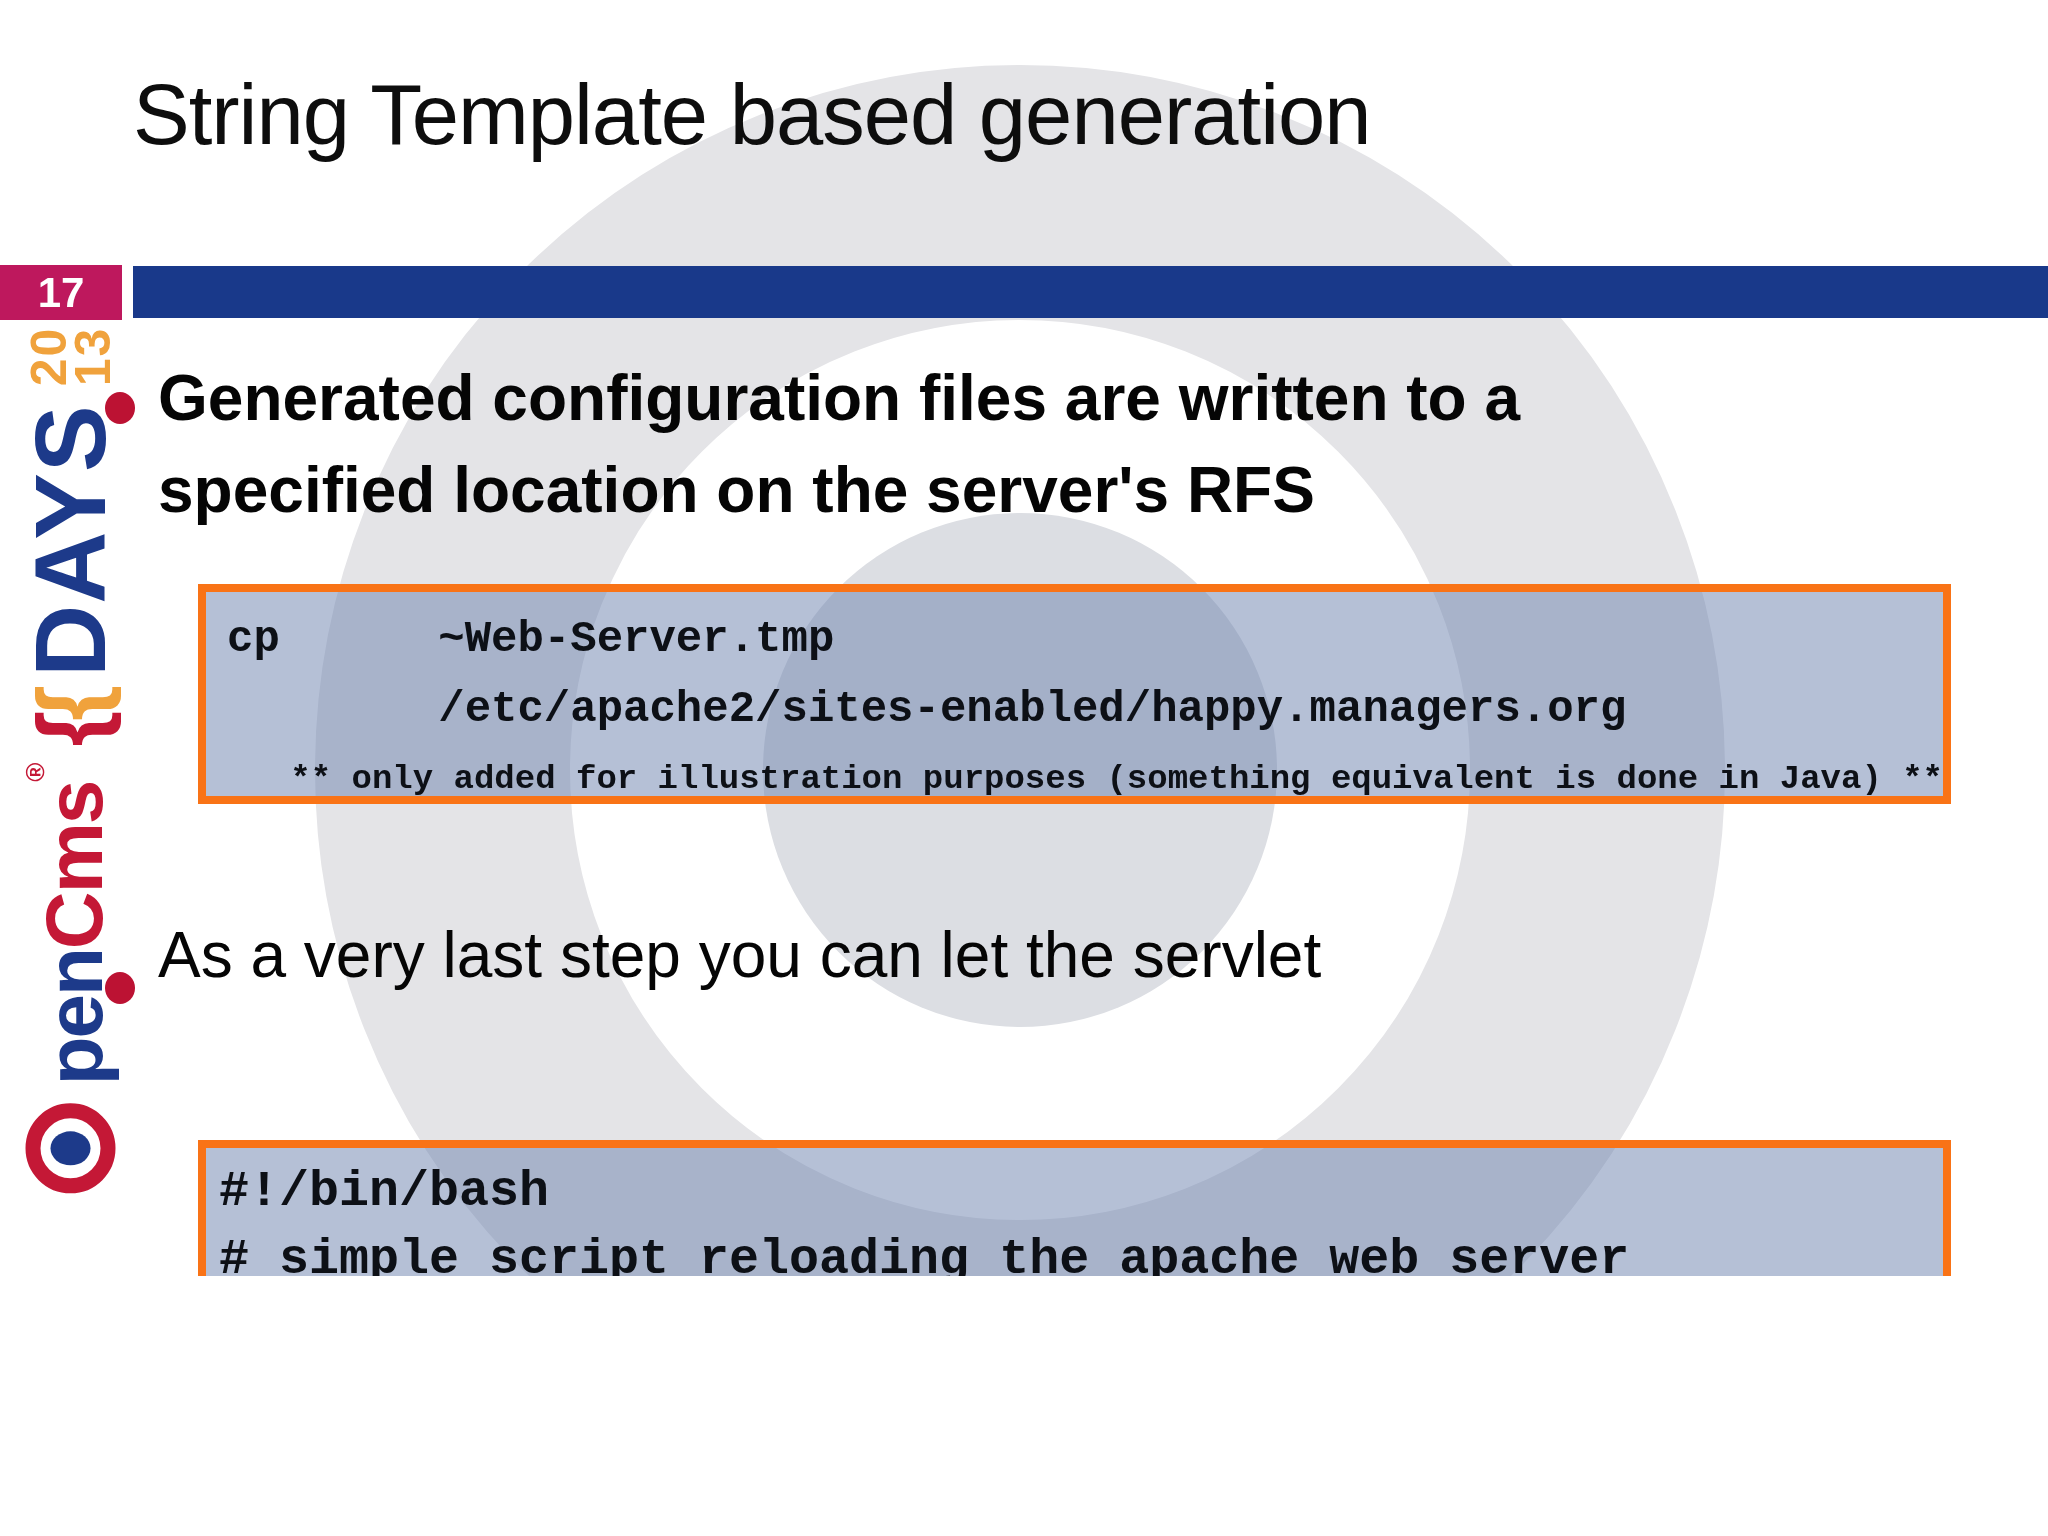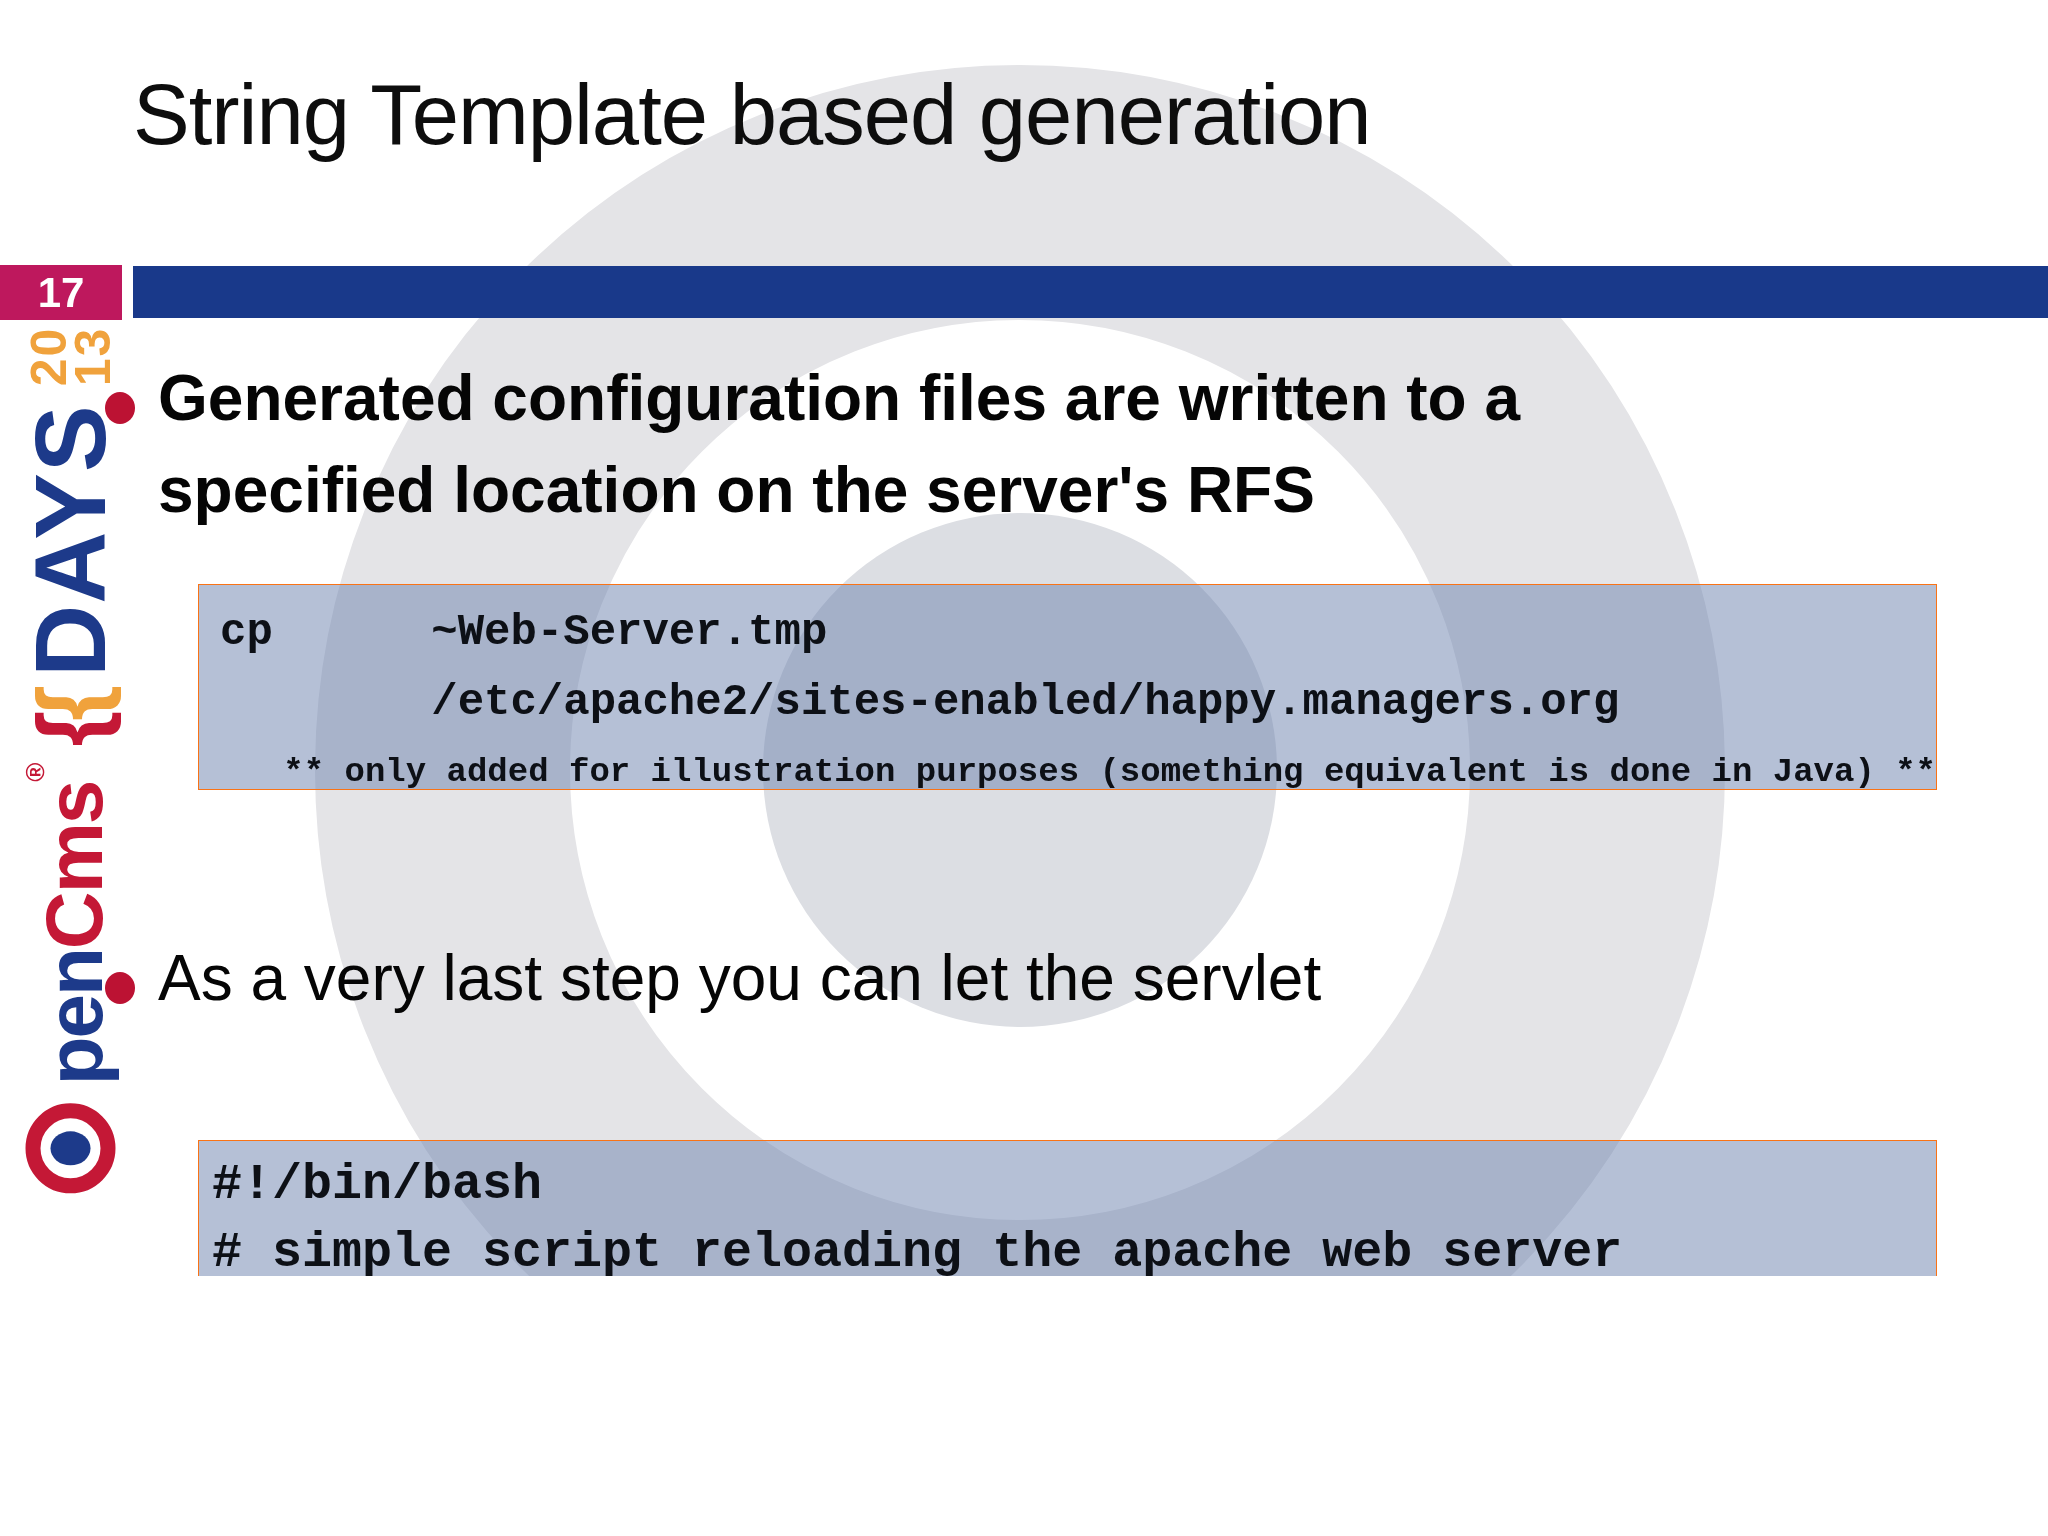--- a/index.html
+++ b/index.html
@@ -46,25 +46,25 @@
     position:absolute;width:30px;height:32px;border-radius:50%;
     background:#bc1233;
   }
   .dot1{left:105px;top:392px;}
   .dot2{left:105px;top:972px;}
   .bullet-text{
     position:absolute;left:158px;
     font-size:64px;line-height:92px;color:#050505;white-space:nowrap;
   }
   .bt1{top:352px;font-weight:bold;}
-  .bt2{top:932px;}
+  .bt2{top:909px;}
   
   .code-box{
     position:absolute;left:198px;width:1737px;
-    border:1px solid #f97316;
+    border:8px solid #f97316;
     background:rgba(107,129,173,0.5);
     overflow:hidden;
   }
   .cb1{top:584px;height:204px;}
   .cb2{top:1140px;height:196px;}
   .code-line{
     white-space:pre;
     font-family:"Liberation Mono", monospace;
     font-weight:bold;color:#0d1016;
   }

